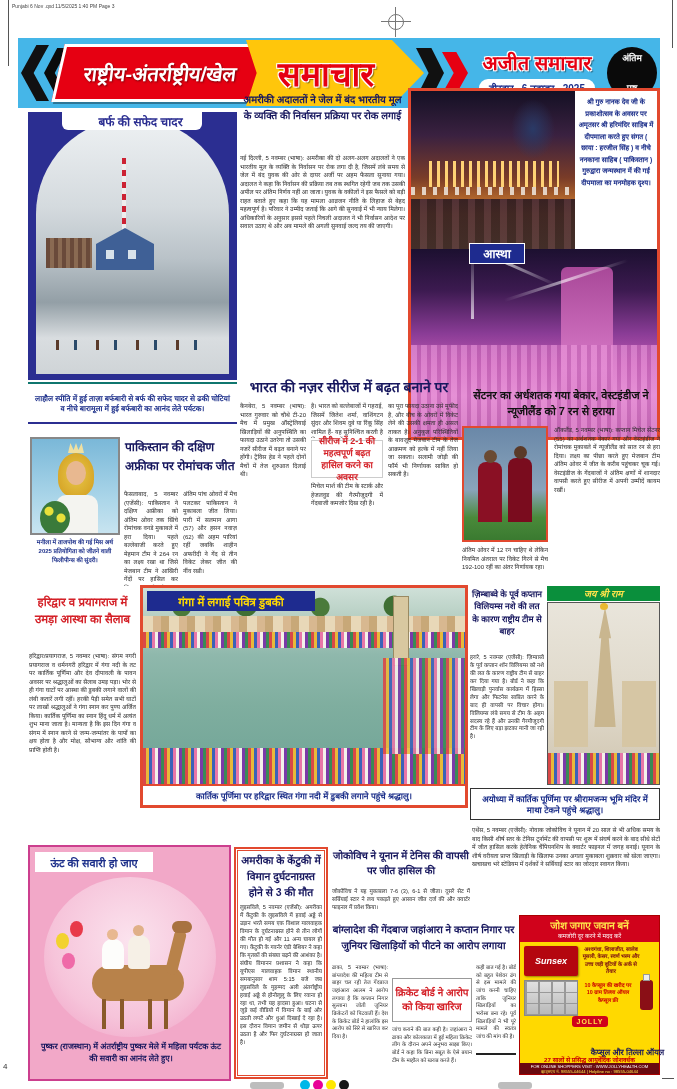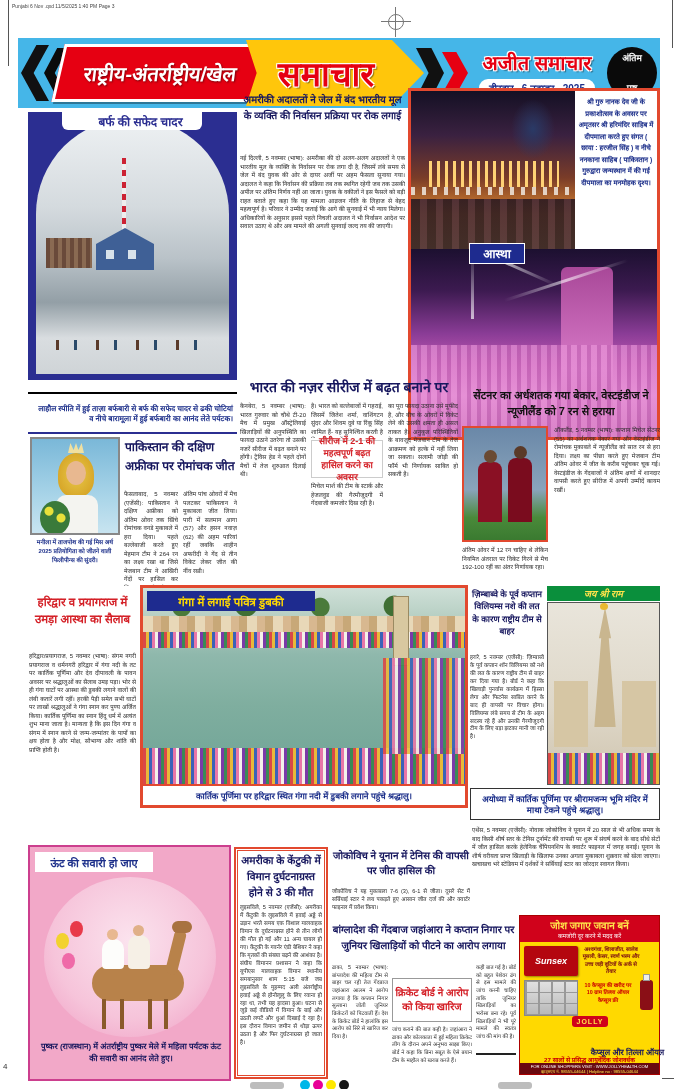--- a/index.html
+++ b/index.html
@@ -67,22 +67,22 @@
       <div class="b" style="left:60px;top:110px;width:58px;height:42px;background:#3f6096;clip-path:polygon(0 38%,50% 0,100% 38%,100% 100%,0 100%);"></div>
       <div class="b" style="left:70px;top:132px;width:8px;height:9px;background:#d8e2ea;"></div>
       <div class="b" style="left:92px;top:132px;width:8px;height:9px;background:#d8e2ea;"></div>
       <div class="b" style="left:10px;top:120px;width:46px;height:30px;background:repeating-linear-gradient(90deg,#6a4a3a 0 4px,#8a6a52 4px 8px);"></div>
       <div class="b" style="left:20px;top:222px;width:160px;height:10px;background:repeating-linear-gradient(90deg,#5a3a2a 0 3px,transparent 3px 18px,#2a4a6a 18px 21px,transparent 21px 40px);"></div>
     </div>
     <div class="b" style="left:34px;top:0;width:140px;height:18px;background:#fff;border-radius:0 0 6px 6px;display:flex;align-items:flex-end;justify-content:center;padding-left:17px;">
       <span style="color:#2b2e91;font-weight:bold;font-size:12px;">बर्फ की सफेद चादर</span>
     </div>
   </div>
-  <div class="b cap" style="left:28px;top:392px;width:209px;height:42px;border-top:2px solid #000000;border-bottom:2px solid #2b2e91;
-       display:flex;align-items:center;justify-content:center;text-align:right;font-size:7.5px;font-weight:bold;padding:2px 4px;">लाहौल स्पीति में हुई ताज़ा बर्फबारी से बर्फ की सफेद चादर से ढकी चोटियां व नीचे बारामूला में हुई बर्फबारी का आनंद लेते पर्यटक।</div>
+  <div class="b cap" style="left:28px;top:382px;width:209px;height:42px;border-top:2px solid #0f766e;border-bottom:2px solid #2b2e91;
+       display:flex;align-items:center;justify-content:center;text-align:center;font-size:7.5px;font-weight:bold;padding:2px 4px;">लाहौल स्पीति में हुई ताज़ा बर्फबारी से बर्फ की सफेद चादर से ढकी चोटियां व नीचे बारामूला में हुई बर्फबारी का आनंद लेते पर्यटक।</div>
 
   <div class="b hl-navy" style="left:240px;top:92px;width:165px;height:58px;font-size:10px;line-height:1.55;color:#17175e;">अमरीकी अदालतों ने जेल में बंद भारतीय मूल के व्यक्ति की निर्वासन प्रक्रिया पर रोक लगाई</div>
   <div class="b body-text" style="left:240px;top:154px;width:165px;height:222px;">नई दिल्ली, 5 नवम्बर (भाषा): अमरीका की दो अलग-अलग अदालतों ने एक भारतीय मूल के व्यक्ति के निर्वासन पर रोक लगा दी है, जिसमें लंबे समय से जेल में बंद युवक की ओर से दायर अर्जी पर अहम फैसला सुनाया गया। अदालत ने कहा कि निर्वासन की प्रक्रिया तब तक स्थगित रहेगी जब तक उसकी अपील पर अंतिम निर्णय नहीं आ जाता। युवक के वकीलों ने इस फैसले को बड़ी राहत बताते हुए कहा कि यह मामला आव्रजन नीति के लिहाज से बेहद महत्वपूर्ण है। परिवार ने उम्मीद जताई कि आगे की सुनवाई में भी न्याय मिलेगा। अधिकारियों के अनुसार इससे पहले निचली अदालत ने भी निर्वासन आदेश पर सवाल उठाए थे और अब मामले की अगली सुनवाई जल्द तय की जाएगी।</div>
 
   <div class="b" style="left:408px;top:88px;width:252px;height:352px;border:3px solid #e2492f;background:#fff;">
     <div class="b photo" style="left:0;top:0;width:164px;height:158px;
          background:linear-gradient(180deg,#141024 0%,#3a2140 28%,#7a3c28 55%,#d8842e 78%,#e8a84a 100%);">
       <div class="b" style="left:0;top:96px;width:164px;height:8px;background:repeating-linear-gradient(90deg,#f0e8de 0 4px,transparent 4px 11px);opacity:.85;"></div>
       <div class="b" style="left:0;top:108px;width:164px;height:50px;background:repeating-linear-gradient(90deg,#1a1020 0 9px,#3a2438 9px 16px);opacity:.8;"></div>
       <div class="b" style="left:18px;top:70px;width:130px;height:26px;background:repeating-linear-gradient(90deg,#ffd275 0 3px,transparent 3px 8px);filter:blur(.4px);"></div>

